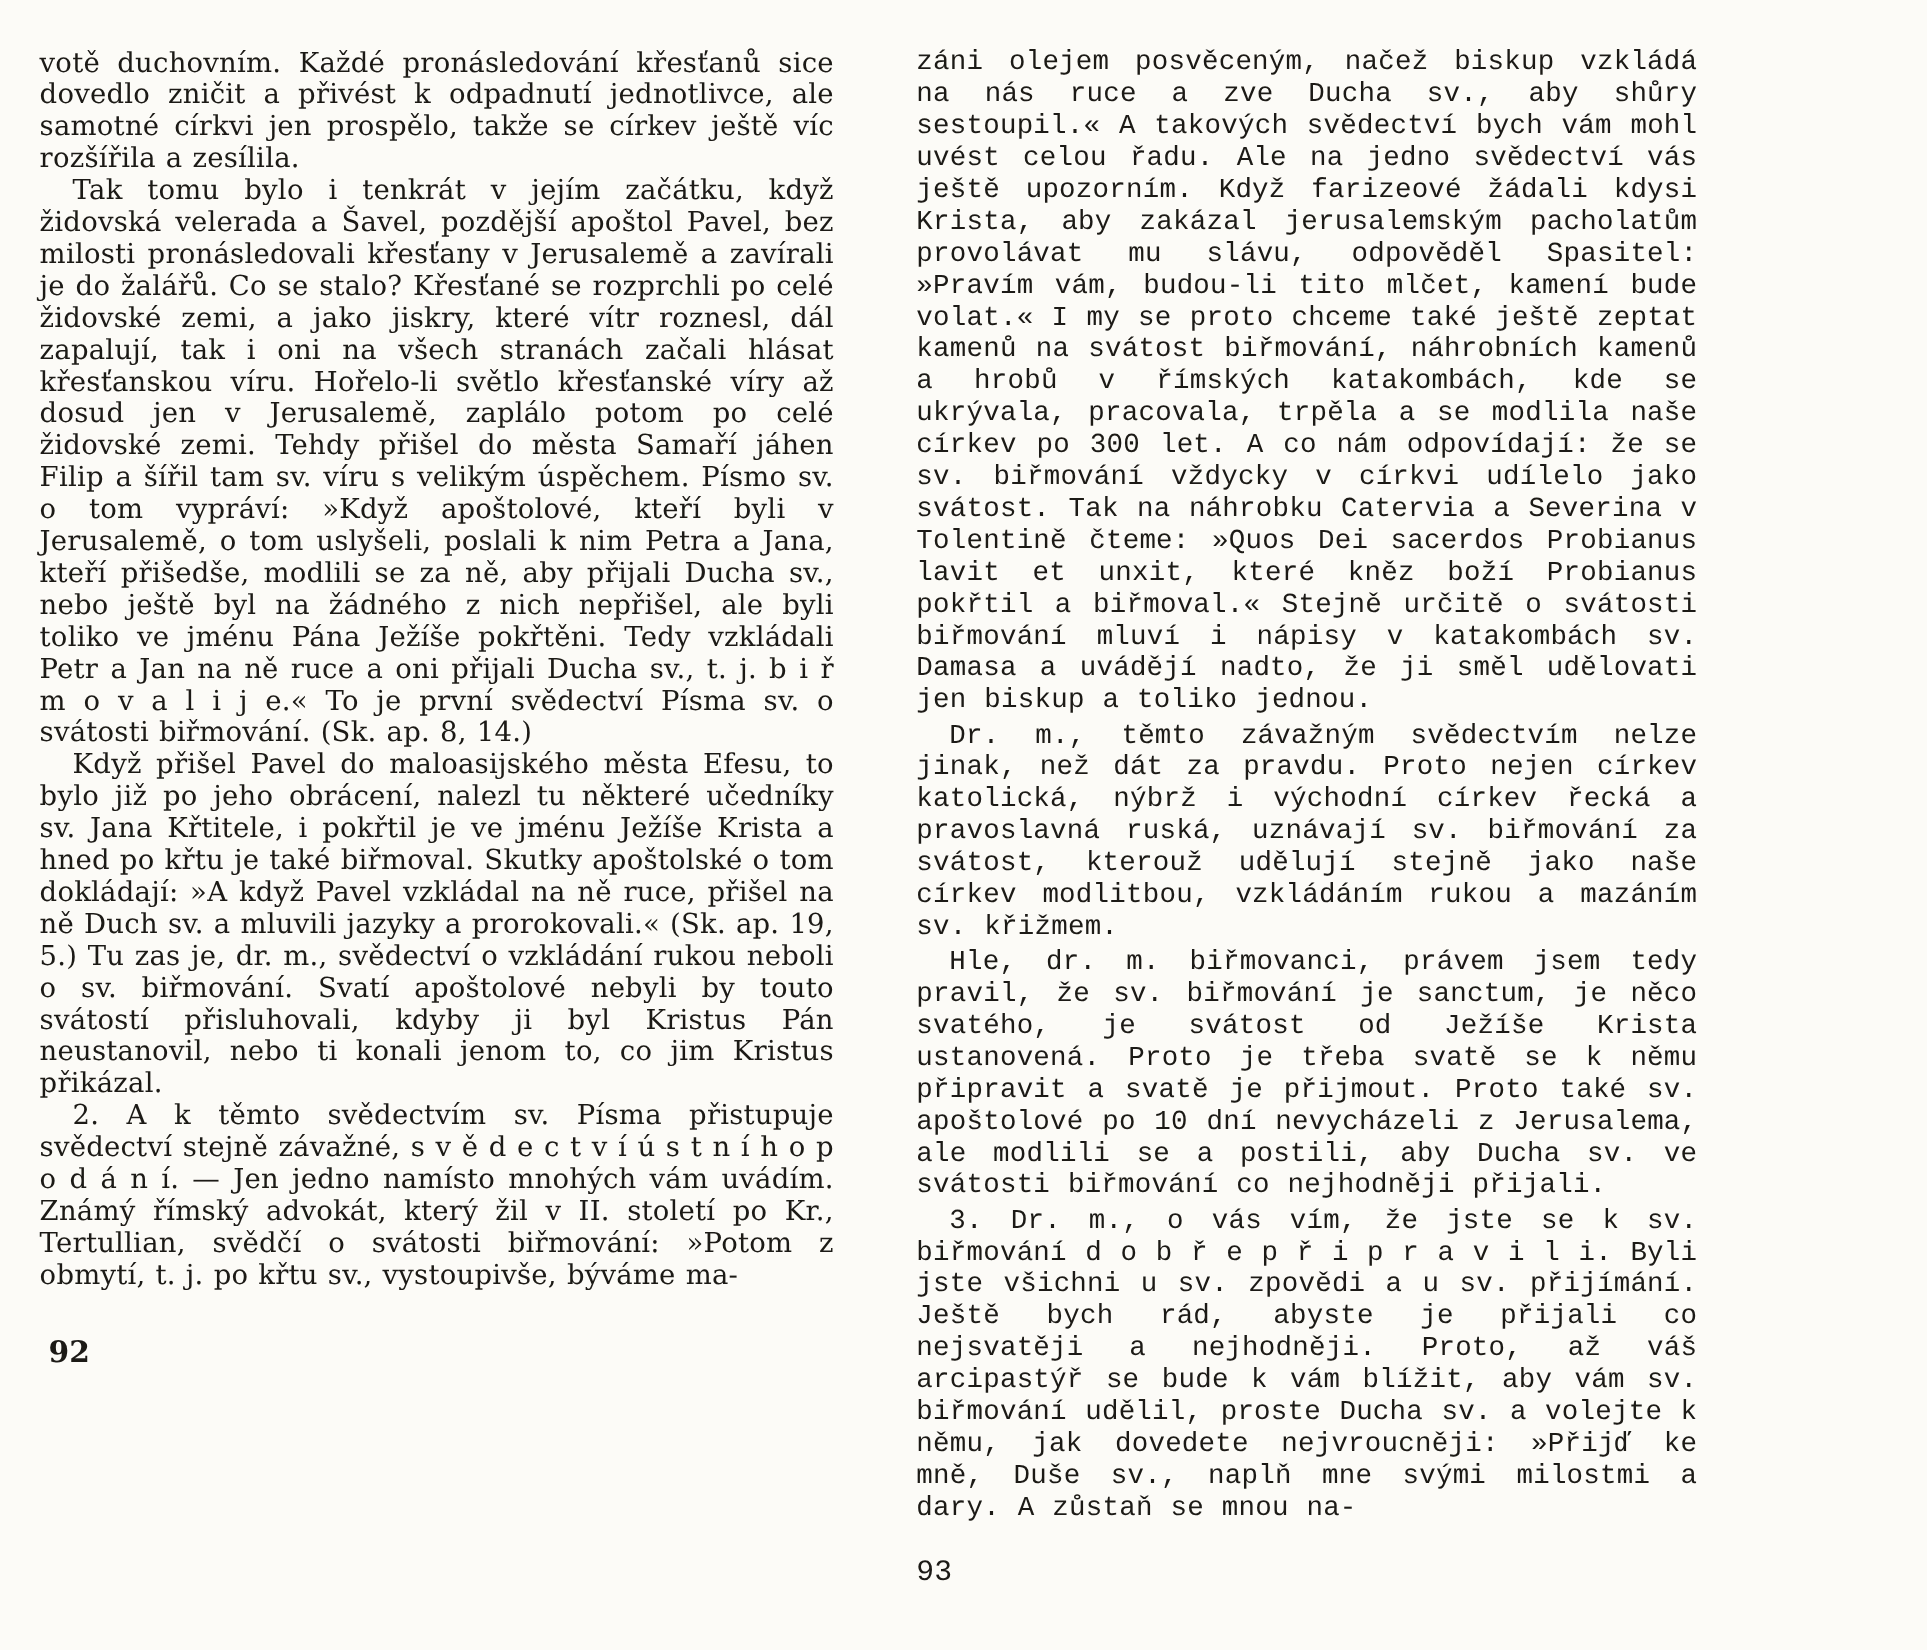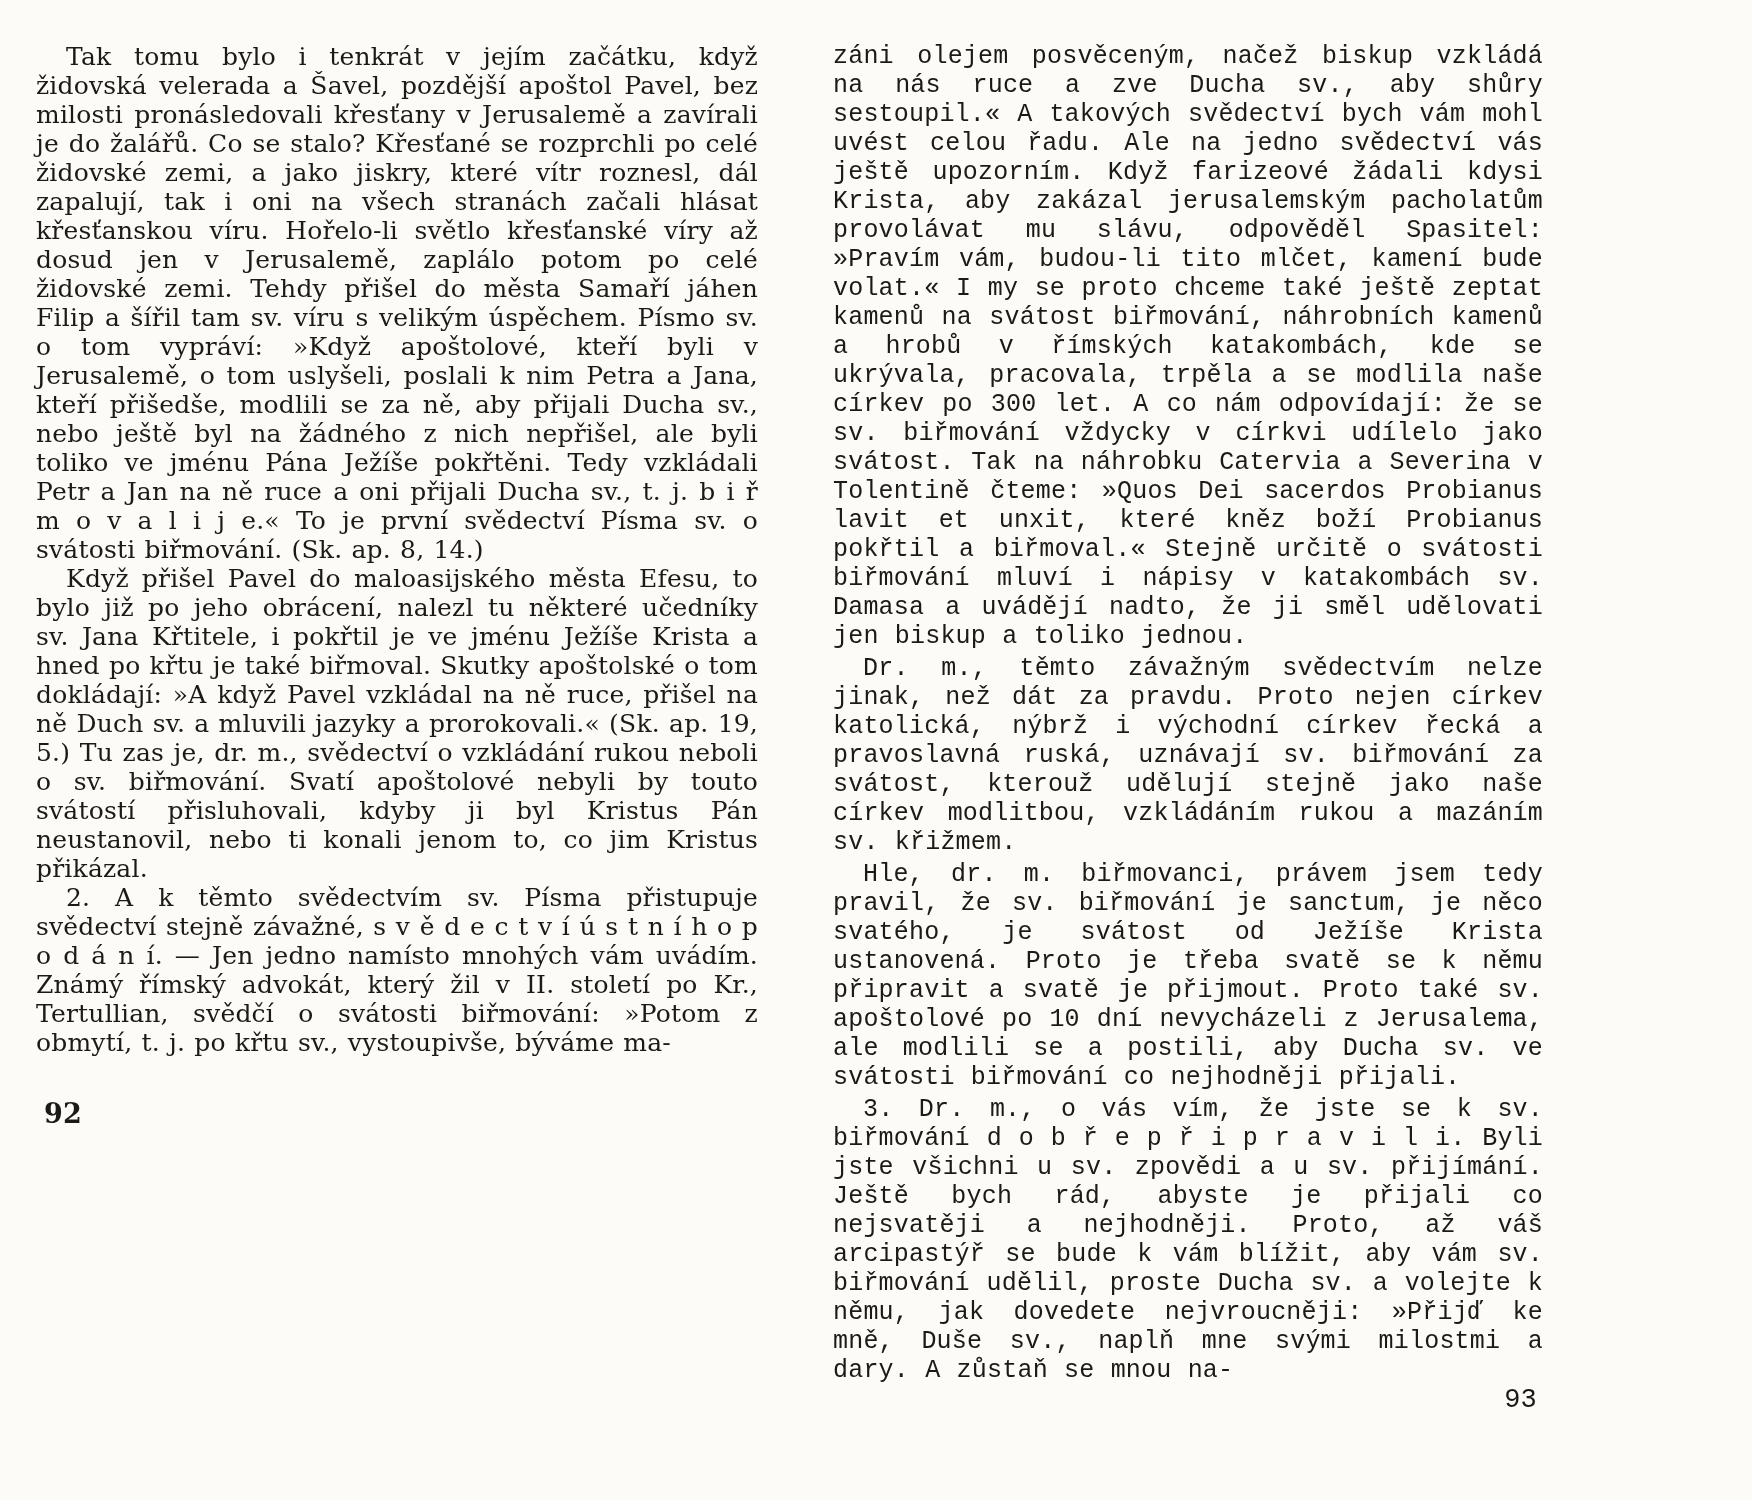--- a/index.html
+++ b/index.html
@@ -53,30 +53,31 @@
     line-height: 30px;
     text-indent: 0;
   }
   .pagenum-left {
     margin-top: 42px;
     text-align: left;
     padding-left: 8px;
     font-weight: bold;
   }
   .pagenum-right {
-    text-align: right;
+    margin-top: 30px;
     padding-right: 6px;
   }
 </style>
 </head>
 <body>
 
 <div class="spread">
 
   <div class="col col-left">
+    <p class="noindent">votě duchovním. Každé pronásledování křesťanů sice dovedlo zničit a přivést k odpadnutí jednotlivce, ale samotné církvi jen prospělo, takže se církev ještě víc rozšířila a zesílila.</p>
     <p class="indent">Tak tomu bylo i tenkrát v jejím začátku, když židovská velerada a Šavel, pozdější apoštol Pavel, bez milosti pronásledovali křesťany v Jerusalemě a zavírali je do žalářů. Co se stalo? Křesťané se rozprchli po celé židovské zemi, a jako jiskry, které vítr roznesl, dál zapalují, tak i oni na všech stranách začali hlásat křesťanskou víru. Hořelo-li světlo křesťanské víry až dosud jen v Jerusalemě, zaplálo potom po celé židovské zemi. Tehdy přišel do města Samaří jáhen Filip a šířil tam sv. víru s velikým úspěchem. Písmo sv. o tom vypráví: »Když apoštolové, kteří byli v Jerusalemě, o tom uslyšeli, poslali k nim Petra a Jana, kteří přišedše, modlili se za ně, aby přijali Ducha sv., nebo ještě byl na žádného z nich nepřišel, ale byli toliko ve jménu Pána Ježíše pokřtěni. Tedy vzkládali Petr a Jan na ně ruce a oni přijali Ducha sv., t. j. b i ř m o v a l i  j e.« To je první svědectví Písma sv. o svátosti biřmování. (Sk. ap. 8, 14.)</p>
     <p class="indent">Když přišel Pavel do maloasijského města Efesu, to bylo již po jeho obrácení, nalezl tu některé učedníky sv. Jana Křtitele, i pokřtil je ve jménu Ježíše Krista a hned po křtu je také biřmoval. Skutky apoštolské o tom dokládají: »A když Pavel vzkládal na ně ruce, přišel na ně Duch sv. a mluvili jazyky a prorokovali.« (Sk. ap. 19, 5.) Tu zas je, dr. m., svědectví o vzkládání rukou neboli o sv. biřmování. Svatí apoštolové nebyli by touto svátostí přisluhovali, kdyby ji byl Kristus Pán neustanovil, nebo ti konali jenom to, co jim Kristus přikázal.</p>
     <p class="indent">2. A k těmto svědectvím sv. Písma přistupuje svědectví stejně závažné, s v ě d e c t v í  ú s t n í h o  p o d á n í. — Jen jedno namísto mnohých vám uvádím. Známý římský advokát, který žil v II. století po Kr., Tertullian, svědčí o svátosti biřmování: »Potom z obmytí, t. j. po křtu sv., vystoupivše, býváme ma-</p>
     <div class="pagenum pagenum-left">92</div>
   </div>
 
   <div class="col col-right">
     <p class="noindent">záni olejem posvěceným, načež biskup vzkládá na nás ruce a zve Ducha sv., aby shůry sestoupil.« A takových svědectví bych vám mohl uvést celou řadu. Ale na jedno svědectví vás ještě upozorním. Když farizeové žádali kdysi Krista, aby zakázal jerusalemským pacholatům provolávat mu slávu, odpověděl Spasitel: »Pravím vám, budou-li tito mlčet, kamení bude volat.« I my se proto chceme také ještě zeptat kamenů na svátost biřmování, náhrobních kamenů a hrobů v římských katakombách, kde se ukrývala, pracovala, trpěla a se modlila naše církev po 300 let. A co nám odpovídají: že se sv. biřmování vždycky v církvi udílelo jako svátost. Tak na náhrobku Catervia a Severina v Tolentině čteme: »Quos Dei sacerdos Probianus lavit et unxit, které kněz boží Probianus pokřtil a biřmoval.« Stejně určitě o svátosti biřmování mluví i nápisy v katakombách sv. Damasa a uvádějí nadto, že ji směl udělovati jen biskup a toliko jednou.</p>
     <p class="indent">Dr. m., těmto závažným svědectvím nelze jinak, než dát za pravdu. Proto nejen církev katolická, nýbrž i východní církev řecká a pravoslavná ruská, uznávají sv. biřmování za svátost, kterouž udělují stejně jako naše církev modlitbou, vzkládáním rukou a mazáním sv. křižmem.</p>
     <p class="indent">Hle, dr. m. biřmovanci, právem jsem tedy pravil, že sv. biřmování je sanctum, je něco svatého, je svátost od Ježíše Krista ustanovená. Proto je třeba svatě se k němu připravit a svatě je přijmout. Proto také sv. apoštolové po 10 dní nevycházeli z Jerusalema, ale modlili se a postili, aby Ducha sv. ve svátosti biřmování co nejhodněji přijali.</p>

